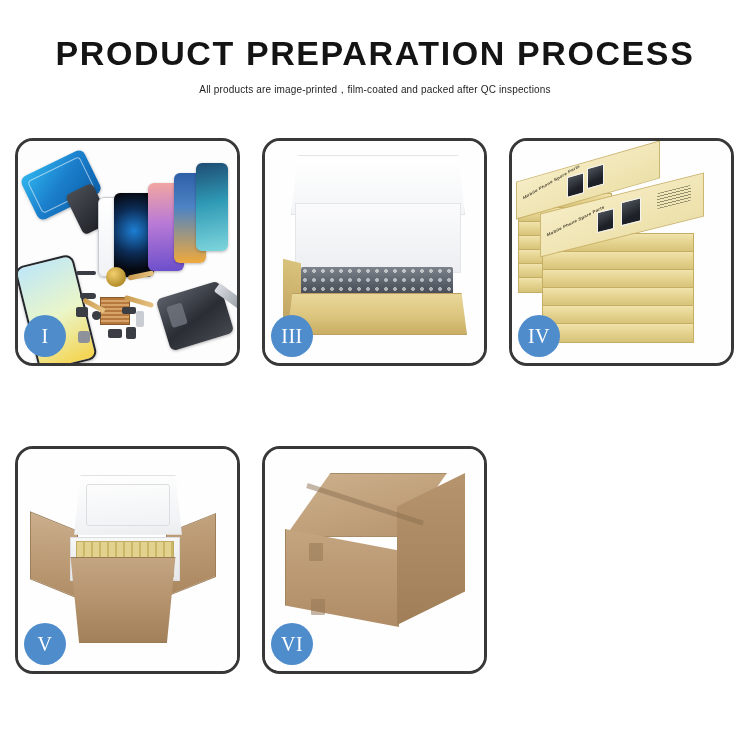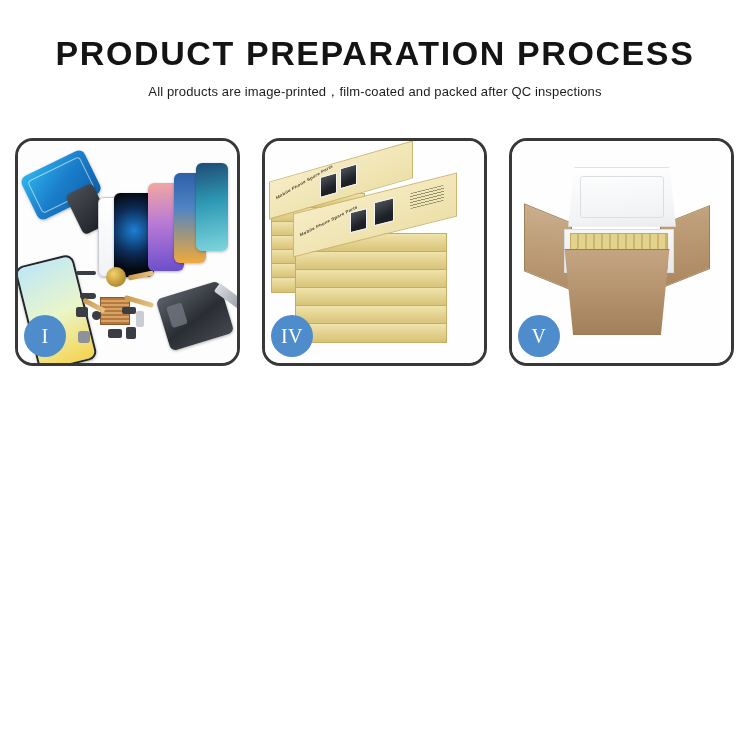--- a/index.html
+++ b/index.html
@@ -11,21 +11,21 @@
   .page{width:750px;height:750px;position:relative;}
 
   
   .header{padding-top:36px;text-align:center;}
   .title{
     font-size:34px;font-weight:700;color:#141414;
     letter-spacing:1.6px;line-height:1.05;
     font-family:"Liberation Sans","DejaVu Sans",sans-serif;
   }
   .subtitle{
-    margin-top:11px;font-size:13px;color:#1d1d1d;font-weight:400;
+    margin-top:11px;font-size:10px;color:#1d1d1d;font-weight:400;
     letter-spacing:.15px;
   }
 
   
   .grid{
     position:absolute;left:15px;top:138px;
     width:720px;
     display:grid;
     grid-template-columns:repeat(3,225px);
     grid-template-rows:repeat(2,228px);
@@ -316,20 +316,30 @@
         <div class="part" style="left:118px;top:170px;width:8px;height:16px;background:#c9ccd2;"></div>
         <div class="part" style="left:60px;top:190px;width:12px;height:12px;background:#8d929a;border-radius:3px;"></div>
         <div class="flex-c" style="left:110px;top:132px;width:26px;transform:rotate(-12deg);"></div>
         <div class="flex-c" style="left:106px;top:158px;width:30px;transform:rotate(16deg);"></div>
         <div class="flex-c" style="left:64px;top:162px;width:24px;transform:rotate(28deg);"></div>
       </div>
       <div class="badge">I</div>
     </div>
 
 
+    <div class="panel p3">
+      <div class="stage">
+        <div class="b3-lid"></div>
+        <div class="b3-foam"></div>
+        <div class="b3-fill"></div>
+        <div class="b3-left"></div>
+        <div class="b3-front"></div>
+      </div>
+      <div class="badge">III</div>
+    </div>
 
     <div class="panel p4">
       <div class="stage">
 
         <div class="box4" style="left:6px;top:52px;width:92px;height:14px;"></div>
         <div class="box4" style="left:6px;top:66px;width:92px;height:14px;"></div>
         <div class="box4" style="left:6px;top:80px;width:92px;height:14px;"></div>
         <div class="box4" style="left:6px;top:94px;width:92px;height:14px;"></div>
         <div class="box4" style="left:6px;top:108px;width:92px;height:14px;"></div>
         <div class="box4" style="left:6px;top:122px;width:92px;height:14px;"></div>
@@ -363,15 +373,26 @@
         <div class="c5-flapL"></div>
         <div class="c5-flapR"></div>
         <div class="c5-inner"></div>
         <div class="c5-goods"></div>
         <div class="c5-body"></div>
         <div class="c5-lid"></div>
       </div>
       <div class="badge">V</div>
     </div>
 
+    <div class="panel p6">
+      <div class="stage">
+        <div class="c6-top"></div>
+        <div class="c6-left"></div>
+        <div class="c6-right"></div>
+        <div class="c6-seam"></div>
+        <div class="tape6" style="left:44px;top:94px;width:14px;height:18px;"></div>
+        <div class="tape6" style="left:46px;top:150px;width:14px;height:16px;"></div>
+      </div>
+      <div class="badge">VI</div>
+    </div>
 
   </div>
 </div>
 
 </body></html>

